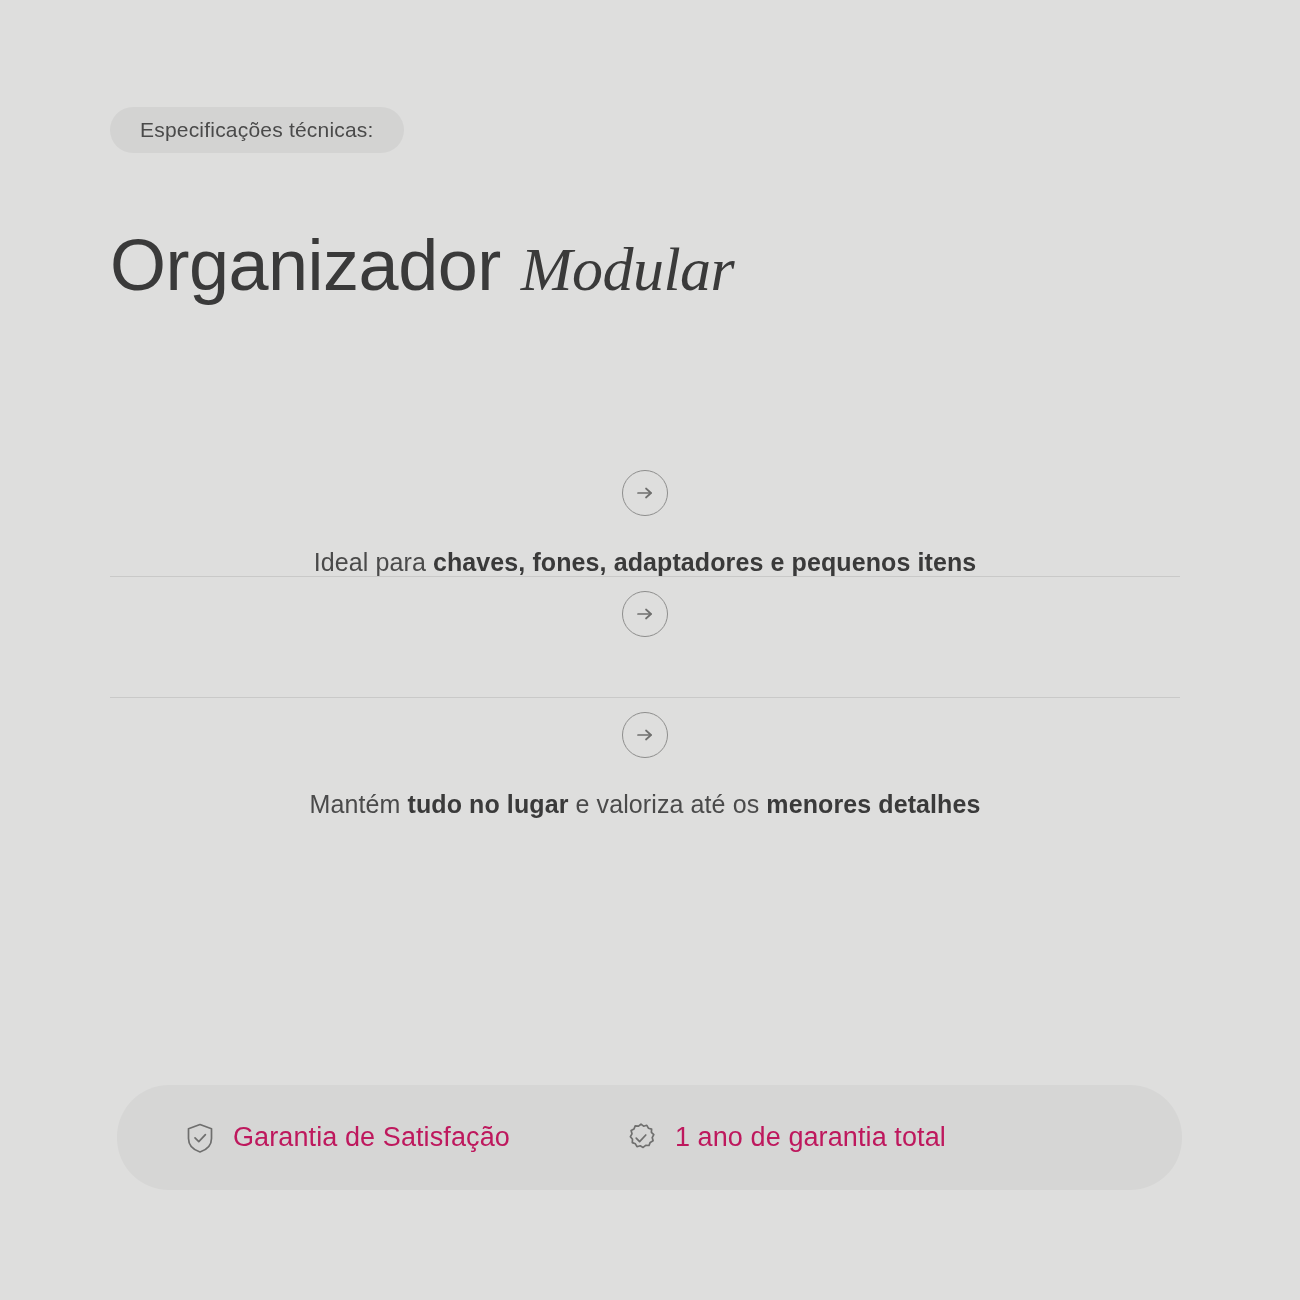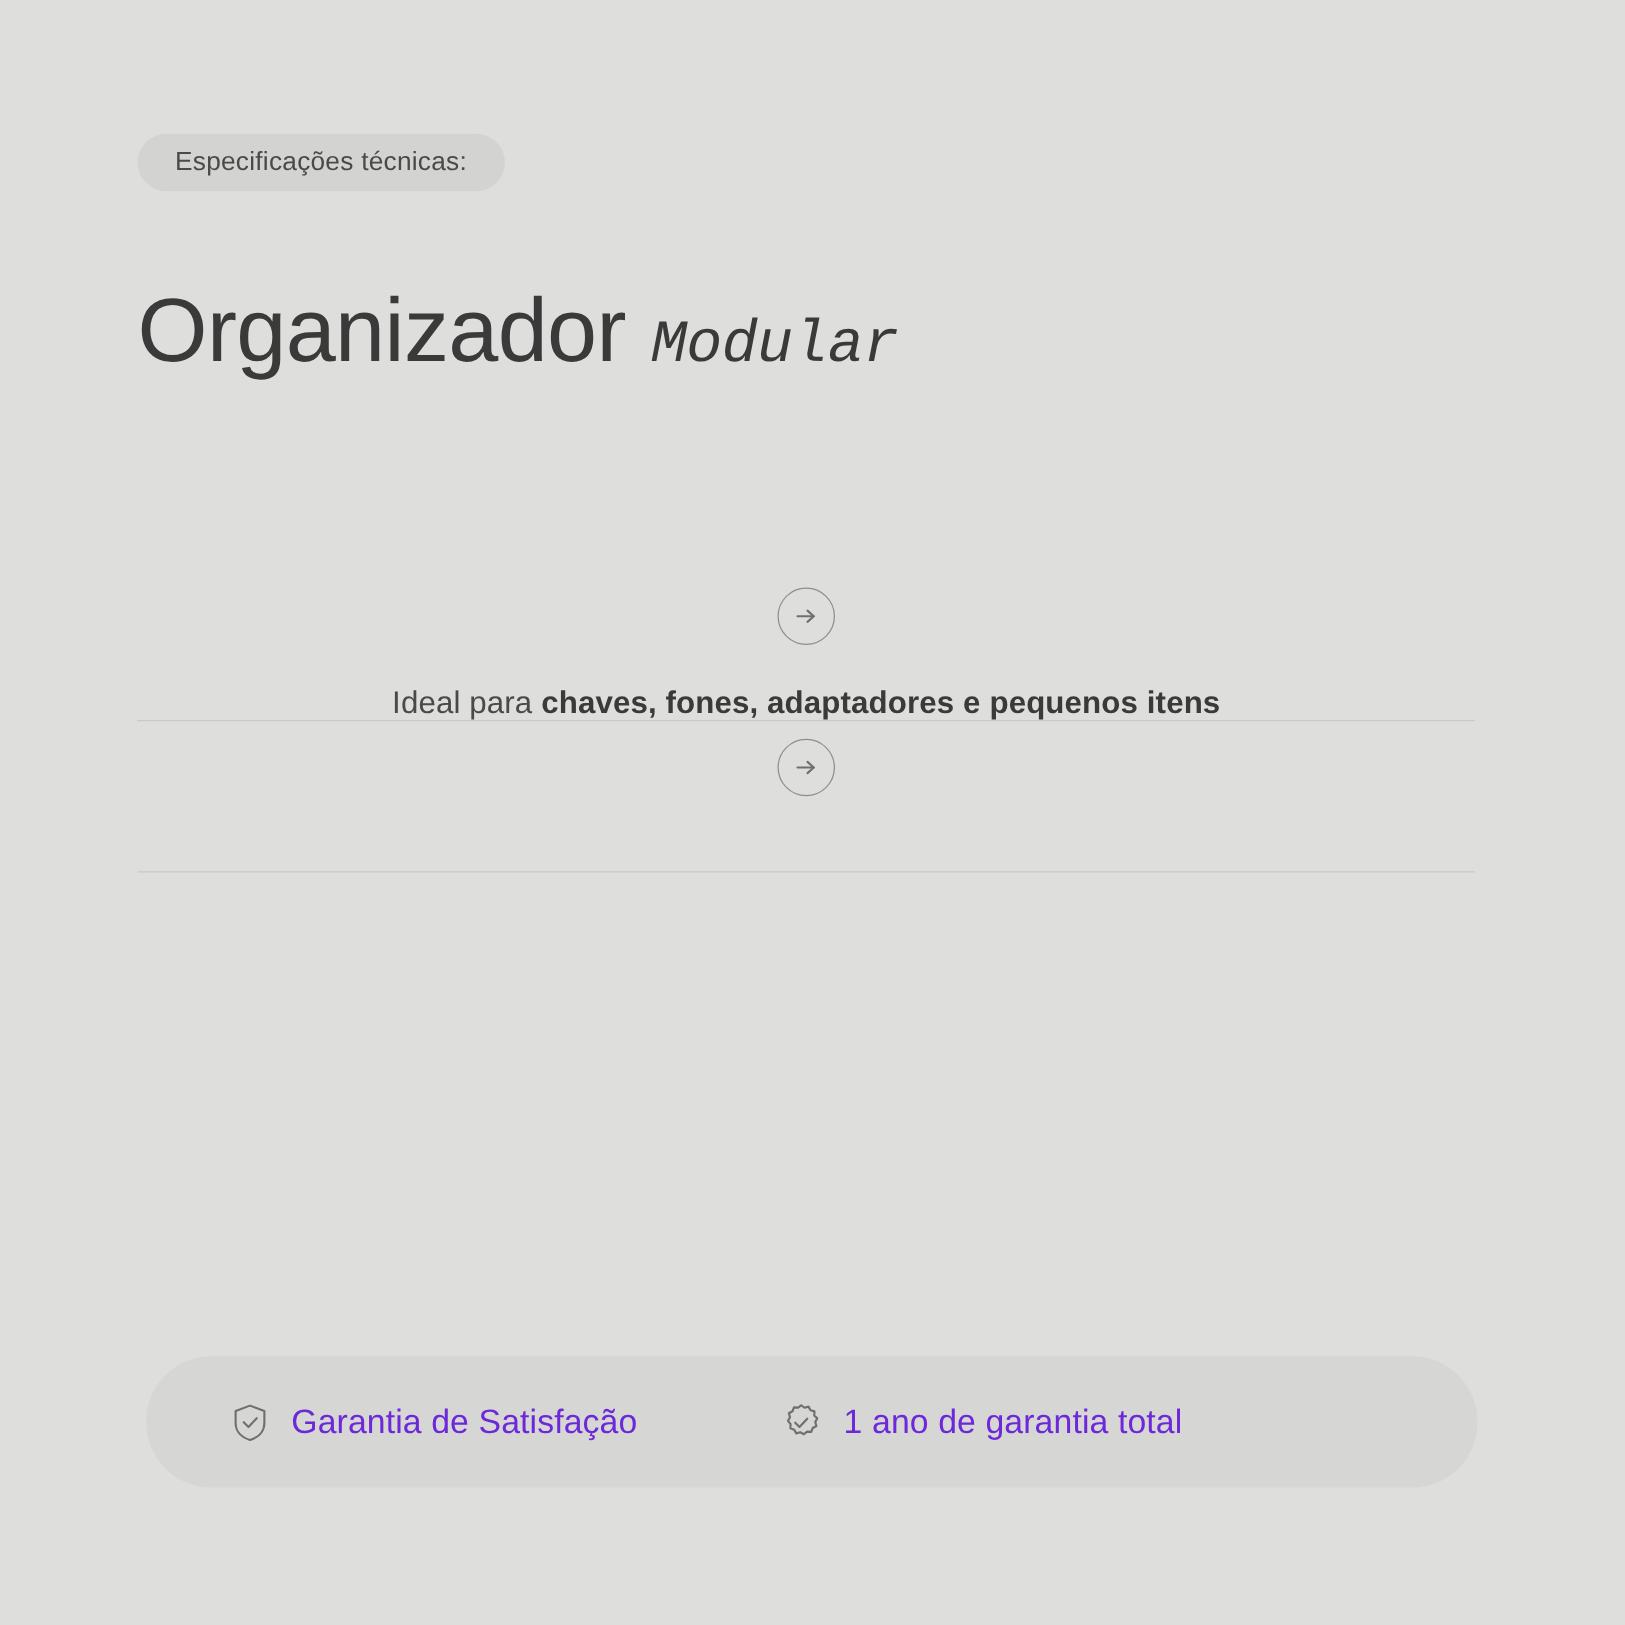--- a/index.html
+++ b/index.html
@@ -49,24 +49,24 @@
     color: #3a3a3a;
     white-space: nowrap;
     font-weight: 400;
   }
   .title .reg {
     font-family: "Liberation Sans", sans-serif;
     font-weight: 400;
     letter-spacing: -0.5px;
   }
   .title .ital {
-    font-family: Liberation Mono, monospace;
+    font-family: Liberation Serif, serif;
     font-style: italic;
     font-weight: 400;
-    font-size: 48px;
+    font-size: 62px;
     letter-spacing: -0.5px;
   }
 
   
   .features {
     position: absolute;
     left: 110px;
     top: 470px;
     width: 1070px;
   }
@@ -118,21 +118,21 @@
     display: flex;
     align-items: center;
     box-sizing: border-box;
     padding-left: 68px;
   }
   .guarantee-item {
     display: flex;
     align-items: center;
     gap: 18px;
     font-size: 27px;
-    color: #6d28d9;
+    color: #be185d;
     letter-spacing: 0.1px;
     white-space: nowrap;
   }
   .guarantee-item.second {
     margin-left: 115px;
     align-items: center;
   }
   .guarantee-item svg { display: block; }
 </style>
 </head>
@@ -167,20 +167,29 @@
       <span class="arrow-badge">
         <svg width="22" height="22" viewBox="0 0 22 22" fill="none" stroke="#6f6f6e" stroke-width="1.7" stroke-linecap="round" stroke-linejoin="round">
           <line x1="4" y1="11" x2="17" y2="11"></line>
           <polyline points="12,6.5 17,11 12,15.5"></polyline>
         </svg>
       </span>
     </div>
 
     <div class="divider"></div>
 
+    <div class="feature-row">
+      <span class="arrow-badge">
+        <svg width="22" height="22" viewBox="0 0 22 22" fill="none" stroke="#6f6f6e" stroke-width="1.7" stroke-linecap="round" stroke-linejoin="round">
+          <line x1="4" y1="11" x2="17" y2="11"></line>
+          <polyline points="12,6.5 17,11 12,15.5"></polyline>
+        </svg>
+      </span>
+      <span class="feature-text">Mantém <b>tudo no lugar</b> e valoriza até os <b>menores detalhes</b></span>
+    </div>
 
   </div>
 
   <div class="guarantee">
 
     <div class="guarantee-item">
       <span>
         <svg width="30" height="32" viewBox="0 0 30 32" fill="none" stroke="#6f6f6e" stroke-width="1.7" stroke-linecap="round" stroke-linejoin="round">
           <path d="M15 2.5 L26.5 6.8 V16.5 C26.5 23.5 21.2 28 15 30 C8.8 28 3.5 23.5 3.5 16.5 V6.8 Z"></path>
           <polyline points="10,15.8 13.8,19.6 20.4,12.6"></polyline>

